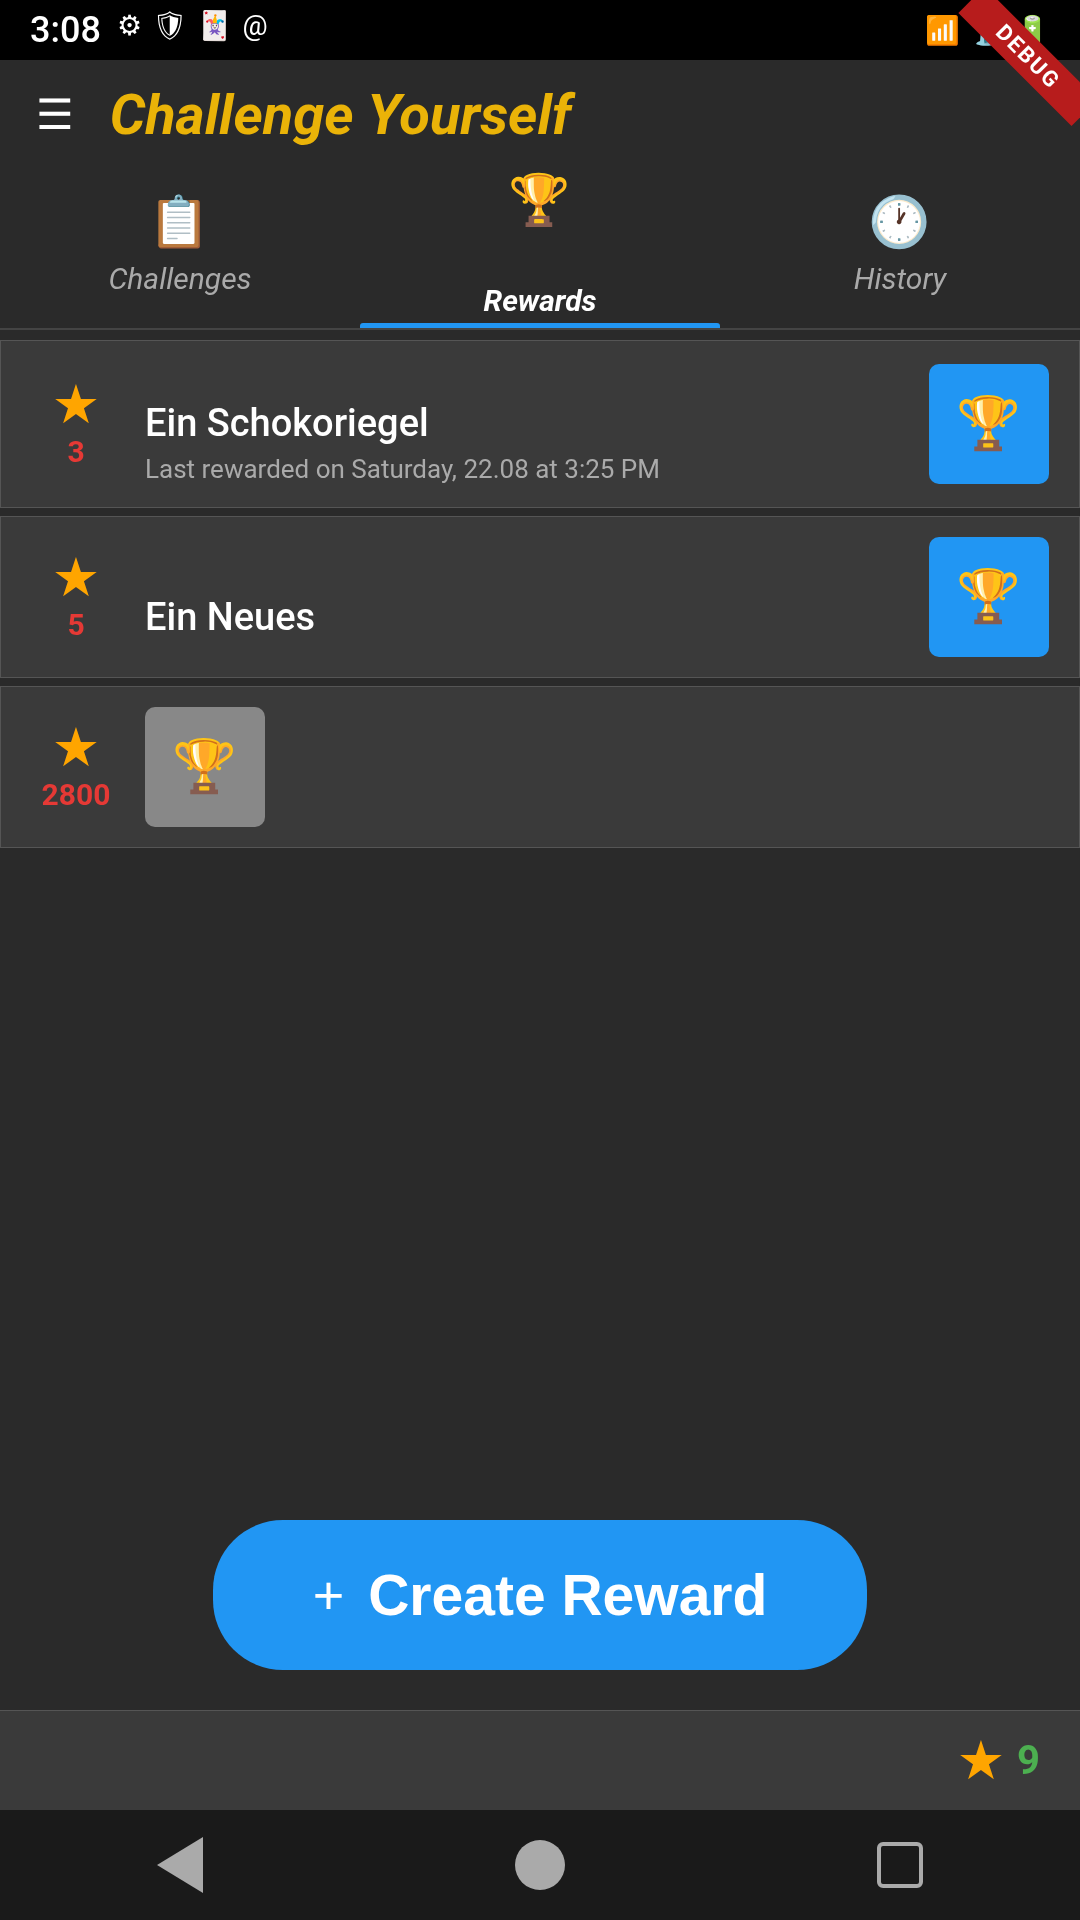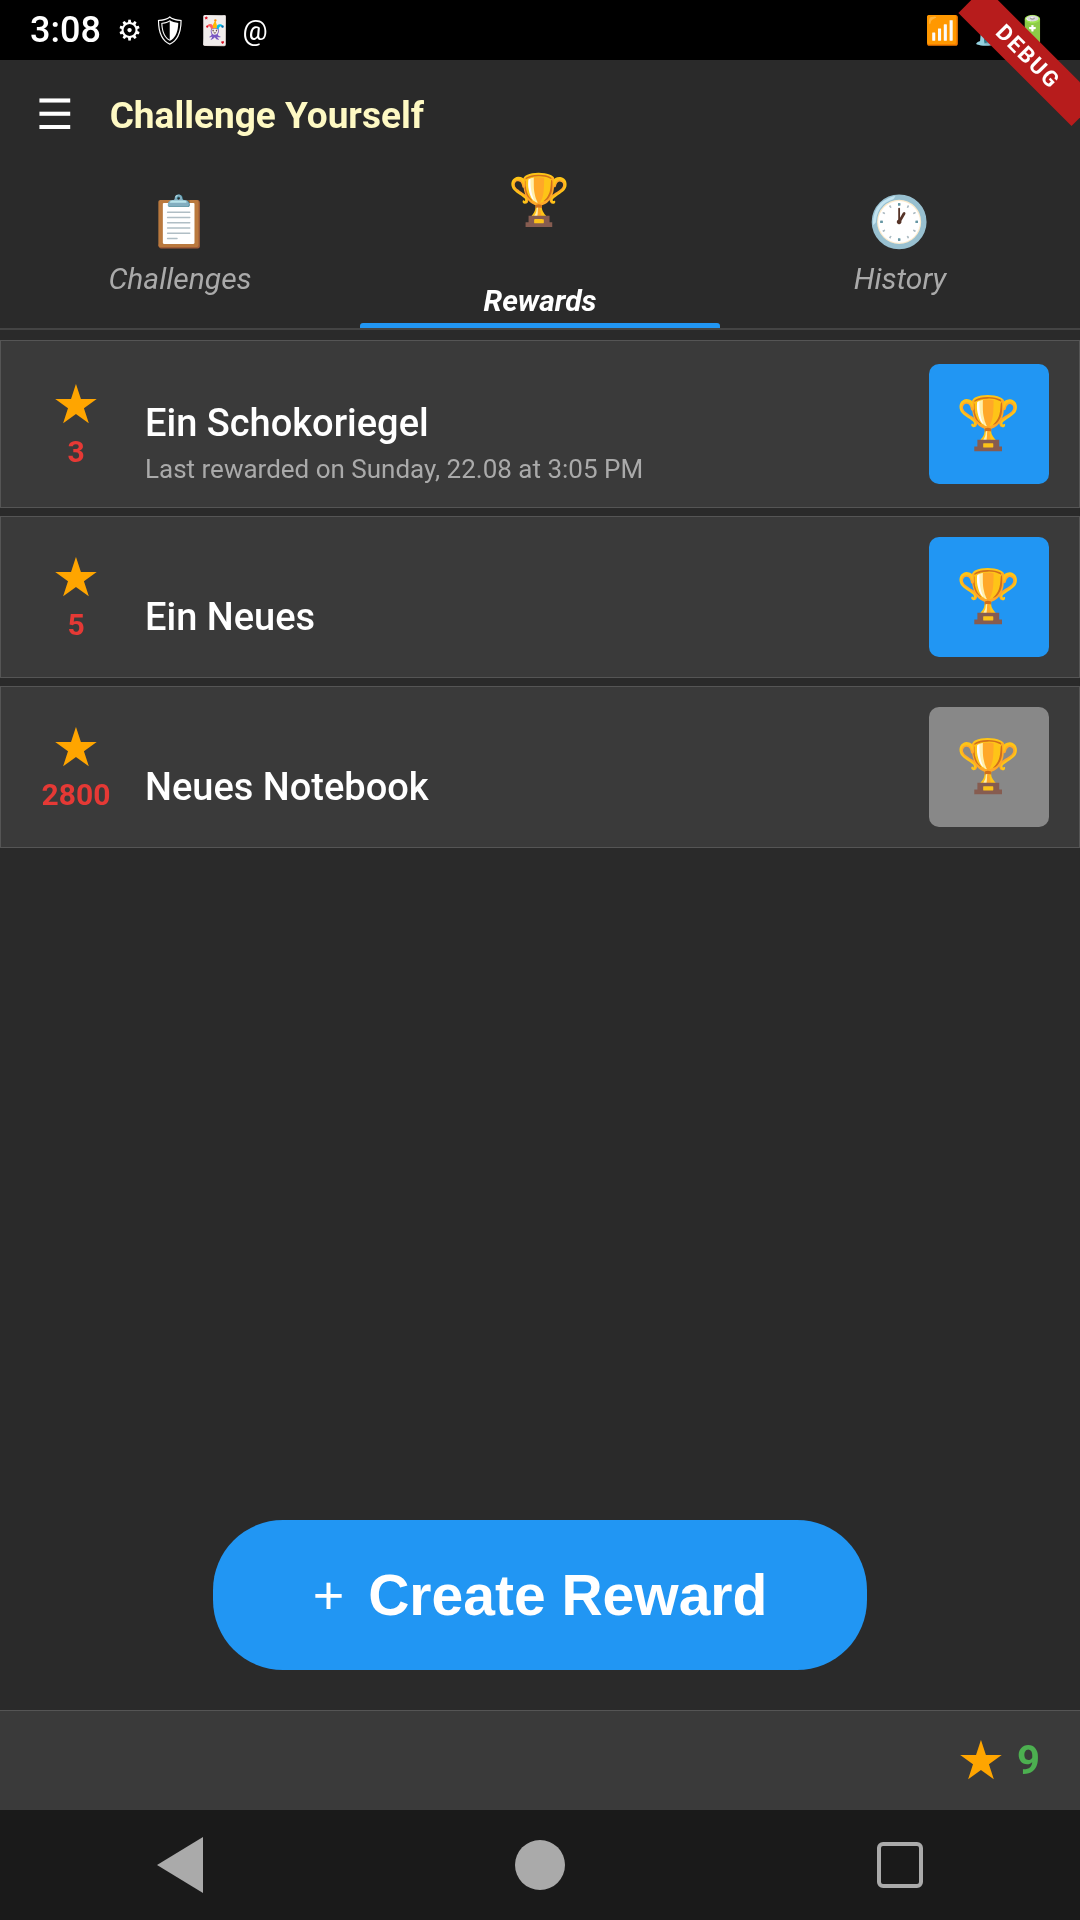--- a/index.html
+++ b/index.html
@@ -20,21 +20,21 @@
       width: 100%;
       height: 60px;
       background: #000000;
       display: flex;
       align-items: center;
       justify-content: space-between;
       padding: 0 30px;
     }
     .status-left {
       display: flex;
-      align-items: center;
+      align-items: flex-start;
       gap: 16px;
     }
     .status-time {
       font-size: 36px;
       font-weight: 500;
       color: #fff;
     }
     .status-icons {
       display: flex;
       align-items: center;
@@ -86,23 +86,24 @@
       padding: 0 36px;
       gap: 36px;
     }
     .hamburger-icon {
       font-size: 42px;
       color: #fff;
       cursor: pointer;
       line-height: 1;
     }
     .header-title {
-      font-size: 37px;
+      font-size: 56px;
       font-weight: 700;
-      color: #fef9c3;
+      color: #eab308;
+      font-style: italic;
     }
 
     
     .tab-bar {
       width: 100%;
       height: 160px;
       background: #2a2a2a;
       display: flex;
       align-items: stretch;
       border-bottom: 2px solid #444;
@@ -368,21 +369,21 @@
 
   <div class="rewards-list">
 
     <div class="reward-item">
       <div class="reward-cost">
         <span class="star-icon">★</span>
         <span class="cost-value">3</span>
       </div>
       <div class="reward-info">
         <div class="reward-name">Ein Schokoriegel</div>
-        <div class="reward-subtitle">Last rewarded on Sunday, 22.08 at 3:05 PM</div>
+        <div class="reward-subtitle">Last rewarded on Saturday, 22.08 at 3:25 PM</div>
       </div>
       <div class="reward-action active">
         <span class="trophy-icon">🏆</span>
       </div>
     </div>
 
     <div class="reward-item">
       <div class="reward-cost">
         <span class="star-icon">★</span>
         <span class="cost-value">5</span>
@@ -392,23 +393,20 @@
       </div>
       <div class="reward-action active">
         <span class="trophy-icon">🏆</span>
       </div>
     </div>
 
     <div class="reward-item">
       <div class="reward-cost">
         <span class="star-icon">★</span>
         <span class="cost-value">2800</span>
-      </div>
-      <div class="reward-info">
-        <div class="reward-name">Neues Notebook</div>
       </div>
       <div class="reward-action inactive">
         <span class="trophy-icon">🏆</span>
       </div>
     </div>
 
   </div>
 
   <div class="create-reward-area">
     <button class="create-reward-btn">

